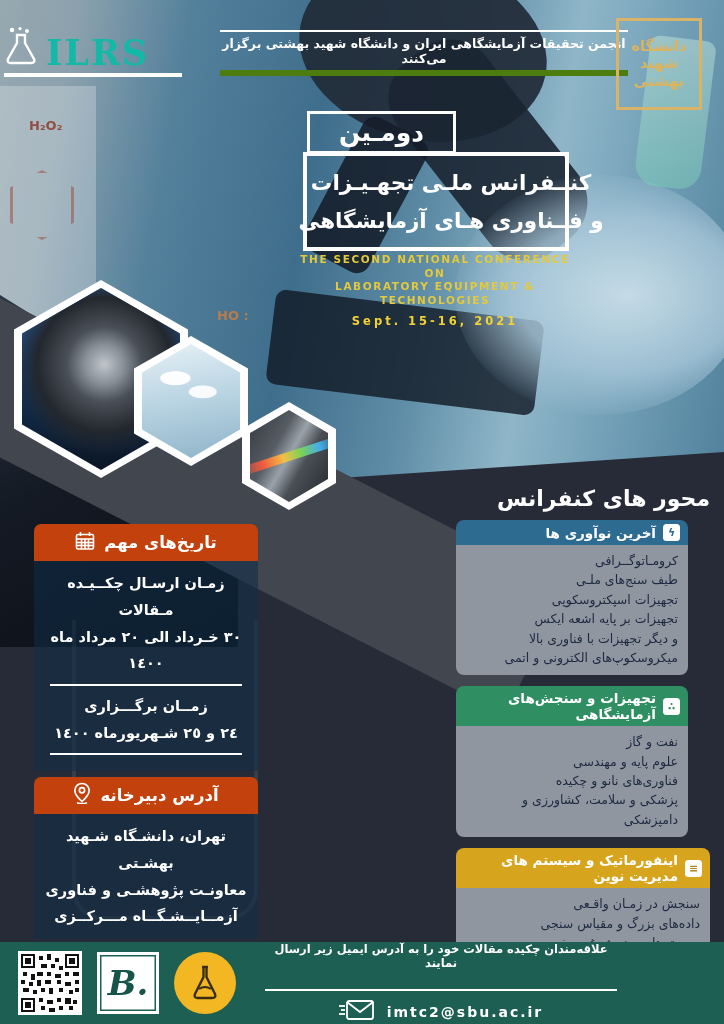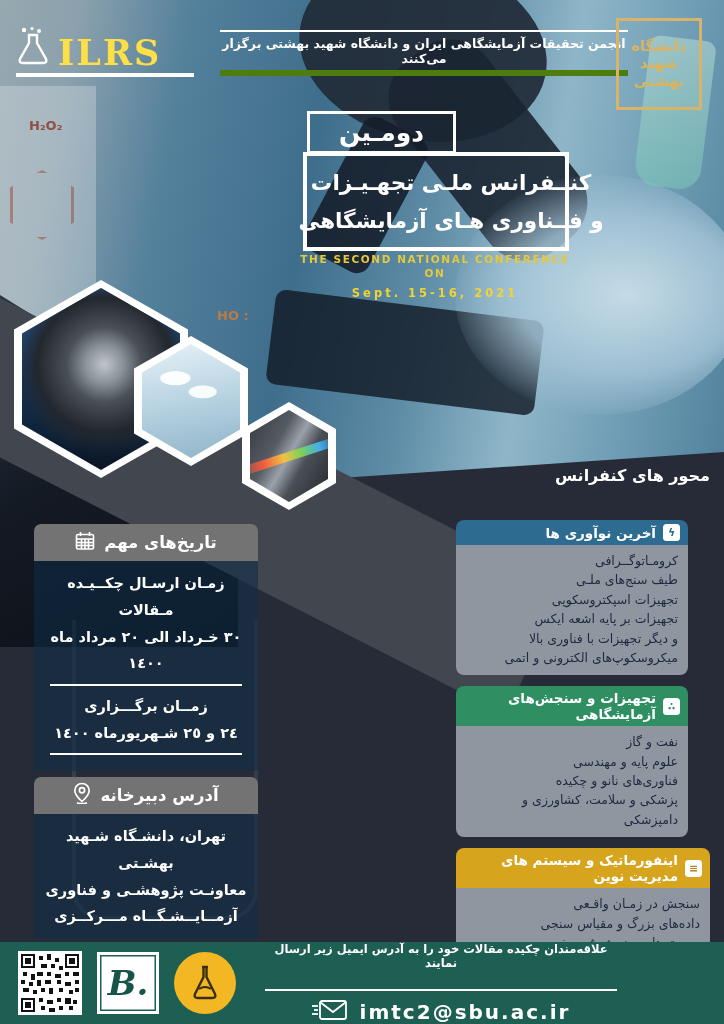--- a/index.html
+++ b/index.html
@@ -50,21 +50,21 @@
   .hex2 { left:134px; top:336px; width:114px; height:130px; }
   .hex2 .hex-in { background:
     radial-gradient(ellipse 26px 12px at 34% 30%, rgba(255,255,255,.95) 55%, rgba(255,255,255,0) 62%),
     radial-gradient(ellipse 24px 11px at 62% 42%, rgba(255,255,255,.9) 55%, rgba(255,255,255,0) 62%),
     linear-gradient(170deg,#e7f1f6 0%,#bcd6e4 45%,#8fb4c9 100%); }
   .hex3 { left:242px; top:402px; width:94px; height:108px; }
   .hex3 .hex-in { background:linear-gradient(120deg,#34383f 0%,#565c63 35%,#9aa2a9 50%,#4a4f56 65%,#24282e 100%); overflow:hidden; }
   .hex3 .rainbow { position:absolute; left:-20%; top:46%; width:140%; height:9px; transform:rotate(-18deg);
     background:linear-gradient(90deg, rgba(0,0,0,0), #ff5a3c 25%, #ffc23c 45%, #7ddc4f 62%, #43b9ff 80%, rgba(0,0,0,0)); opacity:.9; }
   
-  .ilrs { position:absolute; left:16px; top:26px; width:178px; color:#fde047; z-index:5; }
+  .ilrs { position:absolute; left:4px; top:26px; width:178px; color:#14b8a6; z-index:5; }
   .ilrs-row { display:flex; align-items:flex-end; gap:8px; }
   .ilrs-acronym { font-family:"DejaVu Serif", serif; font-weight:bold; font-size:35px; letter-spacing:2px; line-height:1; }
   .ilrs-rule { height:2px; background:#fff; margin-top:3px; }
   .ilrs-sub { direction:rtl; text-align:center; font-size:10.5px; font-weight:bold; padding:3px 0 4px; }
   .ilrs-rule2 { height:1.5px; background:#fff; }
   .banner { position:absolute; right:96px; top:30px; width:408px; z-index:5;
     direction:rtl; text-align:center; color:#fff; font-size:12.5px; font-weight:bold;
     padding:4px 2px; border-top:2px solid #fff; border-bottom:6px solid #4d7c0f; }
   .uni-logo { position:absolute; right:22px; top:18px; width:86px; height:92px; z-index:5;
     border:3px solid #d9b468; color:#dcb45e; direction:rtl;
@@ -74,37 +74,37 @@
     border:3.5px solid #fff; display:flex; align-items:center; justify-content:center;
     color:#fff; font-size:25px; font-weight:bold; direction:rtl; }
   .title-box { position:absolute; left:303px; top:152px; width:266px; height:99px; z-index:5;
     border:4px solid #fff; display:flex; flex-direction:column; align-items:center; justify-content:center;
     color:#fff; font-weight:bold; direction:rtl; text-align:center;padding-left:30px; }
   .title-box .t-line { font-size:21.5px; line-height:1.75; white-space:nowrap; }
   .subtitle-en { position:absolute; left:291px; top:253px; width:288px; z-index:5;
     text-align:center; color:#e3c93b; font-weight:bold; font-size:10.5px; letter-spacing:1.6px; line-height:1.3; }
   .subtitle-date { margin-top:6px; color:#f2d235; font-size:11.5px; letter-spacing:3px; }
   
-  .topics-heading { position:absolute; right:14px; top:466px; z-index:5;
-    color:#fff; font-size:16px; font-weight:bold; direction:rtl; }
+  .topics-heading { position:absolute; right:14px; top:486px; z-index:5;
+    color:#fff; font-size:22px; font-weight:bold; direction:rtl; }
   .cards { position:absolute; right:12px; top:520px; z-index:5; width:256px;
     display:flex; flex-direction:column; align-items:flex-end; gap:11px; direction:rtl; }
   .card { border-radius:8px; overflow:hidden; width:232px; }
   .card.c3 { width:254px; }
   .card-h { display:flex; align-items:center; gap:7px; padding:4px 8px; color:#fff; font-weight:bold; font-size:13.5px; }
   .c1 .card-h { background:#2d6b90; } .c2 .card-h { background:#2f8f63; } .c3 .card-h { background:#d7a41e; }
   .icon-chip { width:17px; height:17px; min-width:17px; background:#fff; border-radius:3.5px;
     display:flex; align-items:center; justify-content:center; font-size:11px; line-height:1; }
   .c1 .icon-chip { color:#2d6b90; } .c2 .icon-chip { color:#2f8f63; } .c3 .icon-chip { color:#b0841a; }
   .card-b { background:#9096a0; padding:6px 10px 8px; list-style:none; }
   .card-b li { color:#1c2940; font-size:12.5px; line-height:1.55; text-align:right; }
   
   .info-col { position:absolute; left:34px; top:524px; width:224px; z-index:5; direction:rtl;
     display:flex; flex-direction:column; }
-  .ibox-h { background:#737373; border-radius:7px; min-height:37px;
+  .ibox-h { background:#c2410c; border-radius:7px; min-height:37px;
     display:flex; align-items:center; justify-content:center; gap:9px;
     color:#fff; font-weight:bold; font-size:16.5px; }
   .ibox-b { background:rgba(15,45,72,.55); padding:9px 8px; color:#fff; text-align:center; }
   .ib-line { font-size:14.5px; font-weight:bold; line-height:1.85; }
   .divider { height:1.5px; background:#fff; margin:7px 8px; }
   .gap6 { height:6px; } .gap14 { height:14px; }
   .url-line { direction:ltr; font-size:19px; font-weight:bold; letter-spacing:2px; padding:6px 0 8px; }
   .web-box .ibox-b { padding-bottom:9px; }
   
   .footer { position:absolute; left:0; top:942px; width:724px; height:82px; z-index:6;
@@ -112,21 +112,21 @@
   .qr-box { width:64px; height:64px; background:#fff; padding:3px; }
   .qr-box svg { width:100%; height:100%; display:block; }
   .b-logo { width:62px; height:62px; background:#fff; display:flex; align-items:center; justify-content:center;
     box-shadow:inset 0 0 0 3px #fff, inset 0 0 0 4.5px #1e5f53;
     font-family:"DejaVu Serif", serif; font-style:italic; font-weight:bold; font-size:34px; color:#17554a; }
   .flask-logo { width:62px; height:62px; border-radius:50%; background:#f2b722;
     display:flex; align-items:center; justify-content:center; }
   .footer-right { margin-right:auto; margin-left:14px; direction:rtl; text-align:center; width:352px; }
   .cta { color:#fff; font-size:11.5px; font-weight:bold; padding-bottom:19px; border-bottom:2.5px solid #fff; }
   .email-row { direction:ltr; display:flex; align-items:center; justify-content:center; gap:12px; margin-top:8px; }
-  .email-text { color:#fff; font-weight:bold; font-size:20px; letter-spacing:2px; }
+  .email-text { color:#fff; font-weight:bold; font-size:14px; letter-spacing:2px; }
 </style>
 </head>
 <body>
 
 <div id="poster">
 
   <div class="photo-top">
     <div class="shape m-turret"></div>
     <div class="shape m-arm"></div>
     <div class="shape m-objective"></div>
@@ -179,20 +179,21 @@
     <span>بهشتی</span>
   </div>
 
   <div class="title-pre">دومـین</div>
   <div class="title-box">
     <div class="t-line">کنــفرانس  ملـی تجهـیـزات</div>
     <div class="t-line">و فــناوری هـای آزمایشگاهی</div>
   </div>
   <div class="subtitle-en">
     <div>THE SECOND NATIONAL CONFERENCE ON</div>
+    <div>LABORATORY EQUIPMENT &amp; TECHNOLOGIES</div>
     <div class="subtitle-date">Sept. 15-16, 2021</div>
   </div>
 
   <div class="topics-heading">محور های کنفرانس</div>
   <div class="cards">
     <div class="card c1">
       <div class="card-h">
         <span class="icon-chip">ϟ</span>
         <span>آخرین نوآوری ها</span>
       </div>

